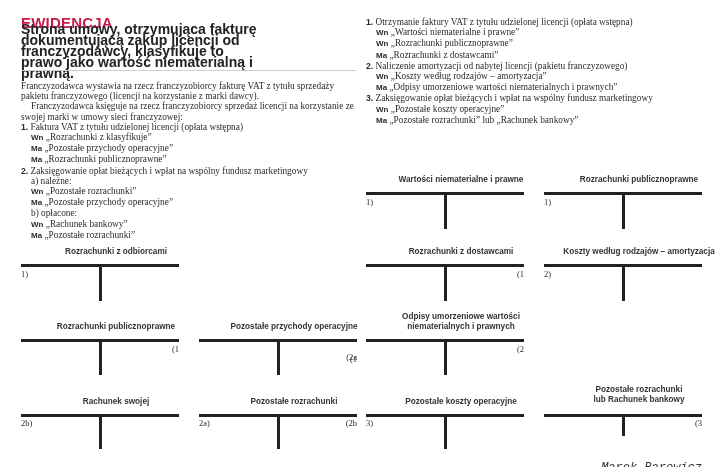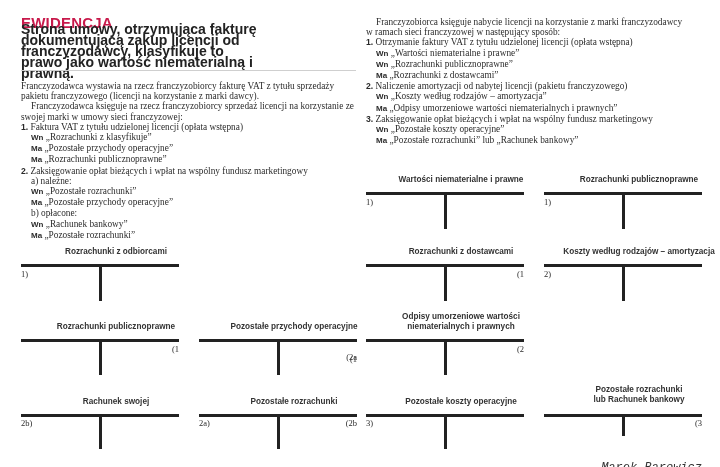--- a/index.html
+++ b/index.html
@@ -45,21 +45,20 @@
   <p class="li"><b>2.</b> <span>Zaksięgowanie opłat bieżących i wpłat na wspólny fundusz marketingowy</span></p>
   <p class="sub">a) należne:</p>
   <p class="sub"><span class="kw">Wn</span> <span>„Pozostałe rozrachunki”</span></p>
   <p class="sub"><span class="kw">Ma</span> <span>„Pozostałe przychody operacyjne”</span></p>
   <p class="sub">b) opłacone:</p>
   <p class="sub"><span class="kw">Wn</span> <span>„Rachunek bankowy”</span></p>
   <p class="sub"><span class="kw">Ma</span> <span>„Pozostałe rozrachunki”</span></p>
 </div>
 
 <div class="col-text serif" style="left:366px; top:17px; width:320px;">
-  <p class="indent">Franczyzobiorca księguje nabycie licencji na korzystanie z marki franczyzodawcy w ramach sieci franczyzowej w następujący sposób:</p>
   <p class="li"><b>1.</b> <span>Otrzymanie faktury VAT z tytułu udzielonej licencji (opłata wstępna)</span></p>
   <p class="sub"><span class="kw">Wn</span> <span>„Wartości niematerialne i prawne”</span></p>
   <p class="sub"><span class="kw">Wn</span> <span>„Rozrachunki publicznoprawne”</span></p>
   <p class="sub"><span class="kw">Ma</span> <span>„Rozrachunki z dostawcami”</span></p>
   <p class="li"><b>2.</b> <span>Naliczenie amortyzacji od nabytej licencji (pakietu franczyzowego)</span></p>
   <p class="sub"><span class="kw">Wn</span> <span>„Koszty według rodzajów – amortyzacja”</span></p>
   <p class="sub"><span class="kw">Ma</span> <span>„Odpisy umorzeniowe wartości niematerialnych i prawnych”</span></p>
   <p class="li"><b>3.</b> <span>Zaksięgowanie opłat bieżących i wpłat na wspólny fundusz marketingowy</span></p>
   <p class="sub"><span class="kw">Wn</span> <span>„Pozostałe koszty operacyjne”</span></p>
   <p class="sub"><span class="kw">Ma</span> <span>„Pozostałe rozrachunki” lub „Rachunek bankowy”</span></p>

